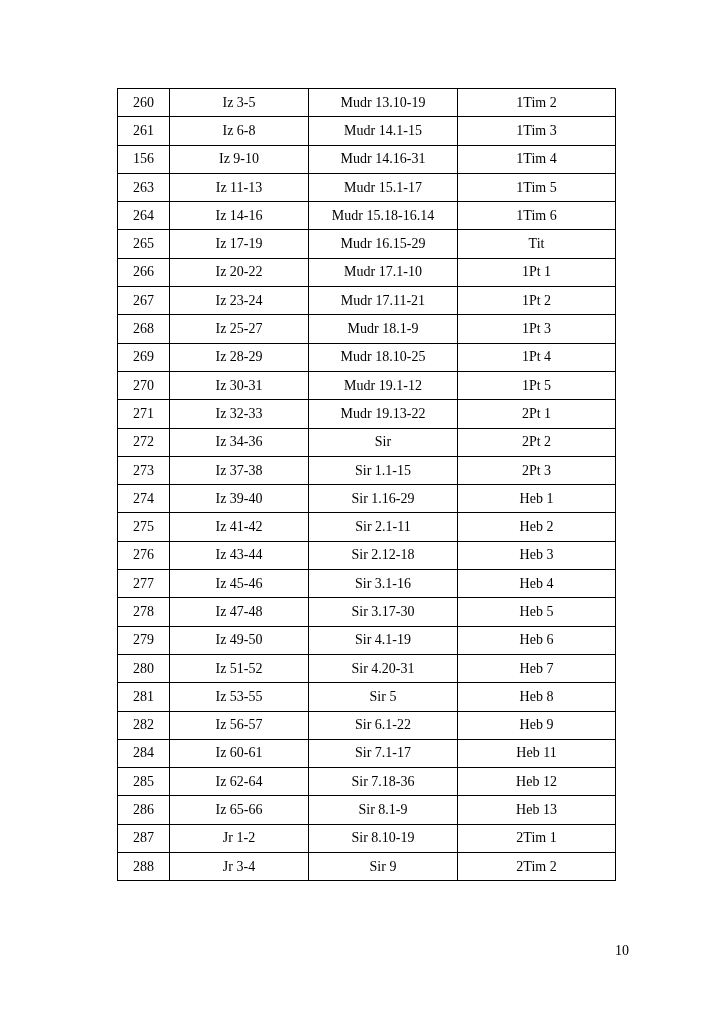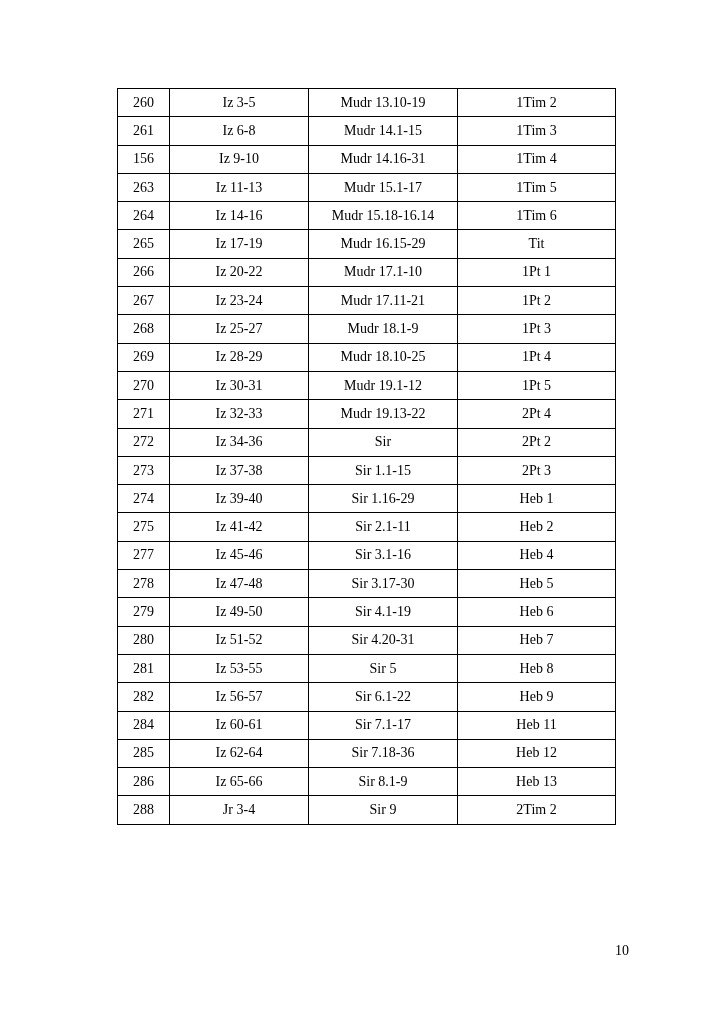--- a/index.html
+++ b/index.html
@@ -120,21 +120,21 @@
         <tr>
           <td>270</td>
           <td>Iz 30-31</td>
           <td>Mudr 19.1-12</td>
           <td>1Pt 5</td>
         </tr>
         <tr>
           <td>271</td>
           <td>Iz 32-33</td>
           <td>Mudr 19.13-22</td>
-          <td>2Pt 4</td>
+          <td>2Pt 1</td>
         </tr>
         <tr>
           <td>272</td>
           <td>Iz 34-36</td>
           <td>Sir</td>
           <td>2Pt 2</td>
         </tr>
         <tr>
           <td>273</td>
           <td>Iz 37-38</td>
@@ -147,20 +147,26 @@
           <td>Sir 1.16-29</td>
           <td>Heb 1</td>
         </tr>
         <tr>
           <td>275</td>
           <td>Iz 41-42</td>
           <td>Sir 2.1-11</td>
           <td>Heb 2</td>
         </tr>
         <tr>
+          <td>276</td>
+          <td>Iz 43-44</td>
+          <td>Sir 2.12-18</td>
+          <td>Heb 3</td>
+        </tr>
+        <tr>
           <td>277</td>
           <td>Iz 45-46</td>
           <td>Sir 3.1-16</td>
           <td>Heb 4</td>
         </tr>
         <tr>
           <td>278</td>
           <td>Iz 47-48</td>
           <td>Sir 3.17-30</td>
           <td>Heb 5</td>
@@ -201,20 +207,26 @@
           <td>Sir 7.18-36</td>
           <td>Heb 12</td>
         </tr>
         <tr>
           <td>286</td>
           <td>Iz 65-66</td>
           <td>Sir 8.1-9</td>
           <td>Heb 13</td>
         </tr>
         <tr>
+          <td>287</td>
+          <td>Jr 1-2</td>
+          <td>Sir 8.10-19</td>
+          <td>2Tim 1</td>
+        </tr>
+        <tr>
           <td>288</td>
           <td>Jr 3-4</td>
           <td>Sir 9</td>
           <td>2Tim 2</td>
         </tr>
       </tbody>
   </table>
 
   <div class="page-number">10</div>
 

